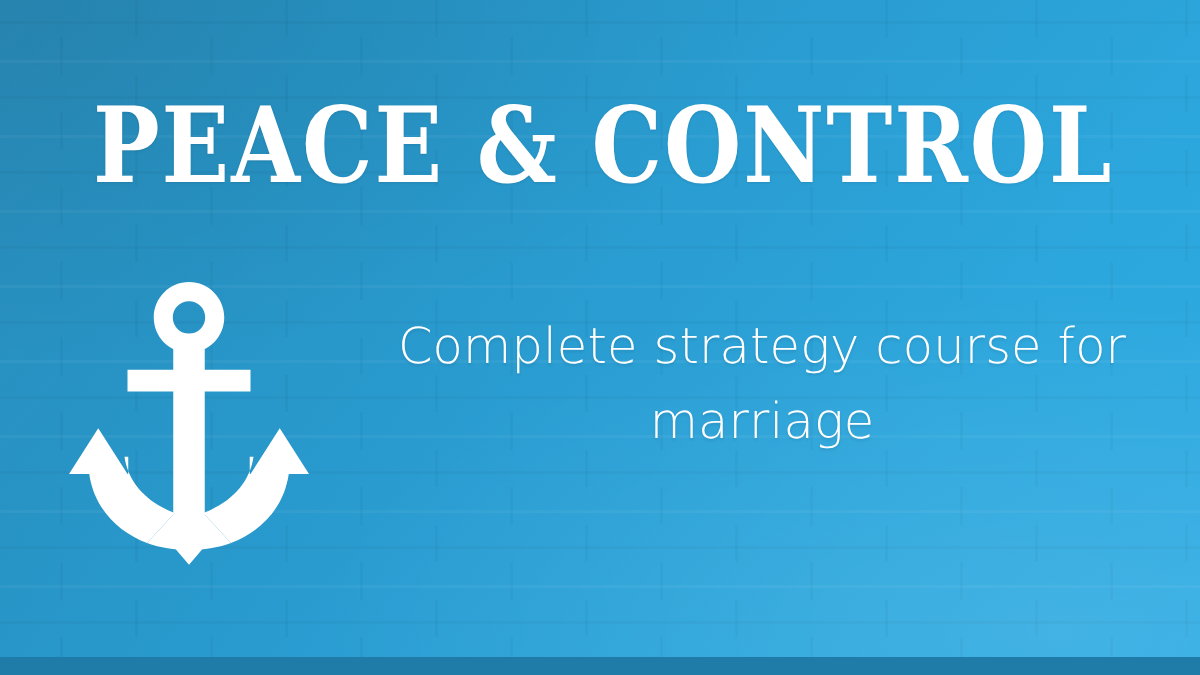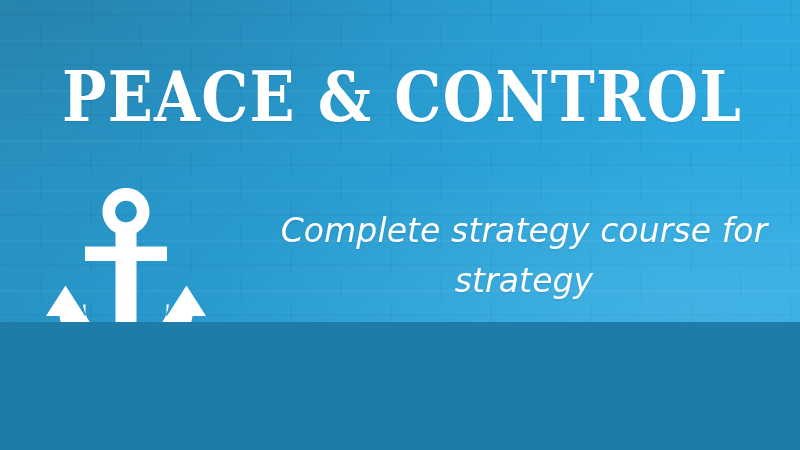--- a/index.html
+++ b/index.html
@@ -5,21 +5,21 @@
 <style>
   html, body {
     margin: 0;
     padding: 0;
     background: #1f7ba8;
   }
 
   #slide {
     position: relative;
     width: 800px;
-    height: 322px;
+    height: 438px;
     overflow: hidden;
     font-family: "Liberation Sans", sans-serif;
     
     background:
       linear-gradient(128deg,
         #2a8dbb 0%,
         #2793c4 22%,
         #2a9ed3 52%,
         #2ca7dd 76%,
         #2eabe3 100%);
@@ -128,27 +128,26 @@
     letter-spacing: 1.5px;
     white-space: nowrap;
     transform: scaleX(0.845);
     transform-origin: 50% 50%;
     text-shadow: 0 1px 2px rgba(0,0,0,0.10);
   }
 
   
   .subtitle {
     position: absolute;
-    left: 274px;
+    left: 258px;
     top: 206px;
     width: 500px;
     text-align: center;
     color: #ffffff;
     font-family: "DejaVu Sans", "Liberation Sans", sans-serif;
-    font-style: italic;
     font-weight: 300;
     font-size: 33px;
     line-height: 50px;
     letter-spacing: 0.1px;
     text-shadow: 0 1px 2px rgba(0,0,0,0.10);
   }
   .subtitle .ln { display: block; }
 
   
   .anchor {
@@ -221,16 +220,16 @@
 
         <path d="M71.0 177.0 L 86.0 194.5 L 101.0 177.0
                  C 96.2 178.3 91.2 179.0 86.0 179.0
                  C 80.8 179.0 75.8 178.3 71.0 177.0 Z"></path>
       </g>
     </svg>
   </div>
 
   <div class="subtitle">
     <span class="ln">Complete strategy course for</span>
-    <span class="ln">strategy</span>
+    <span class="ln">marriage</span>
   </div>
 
 </div>
 
 </body></html>

